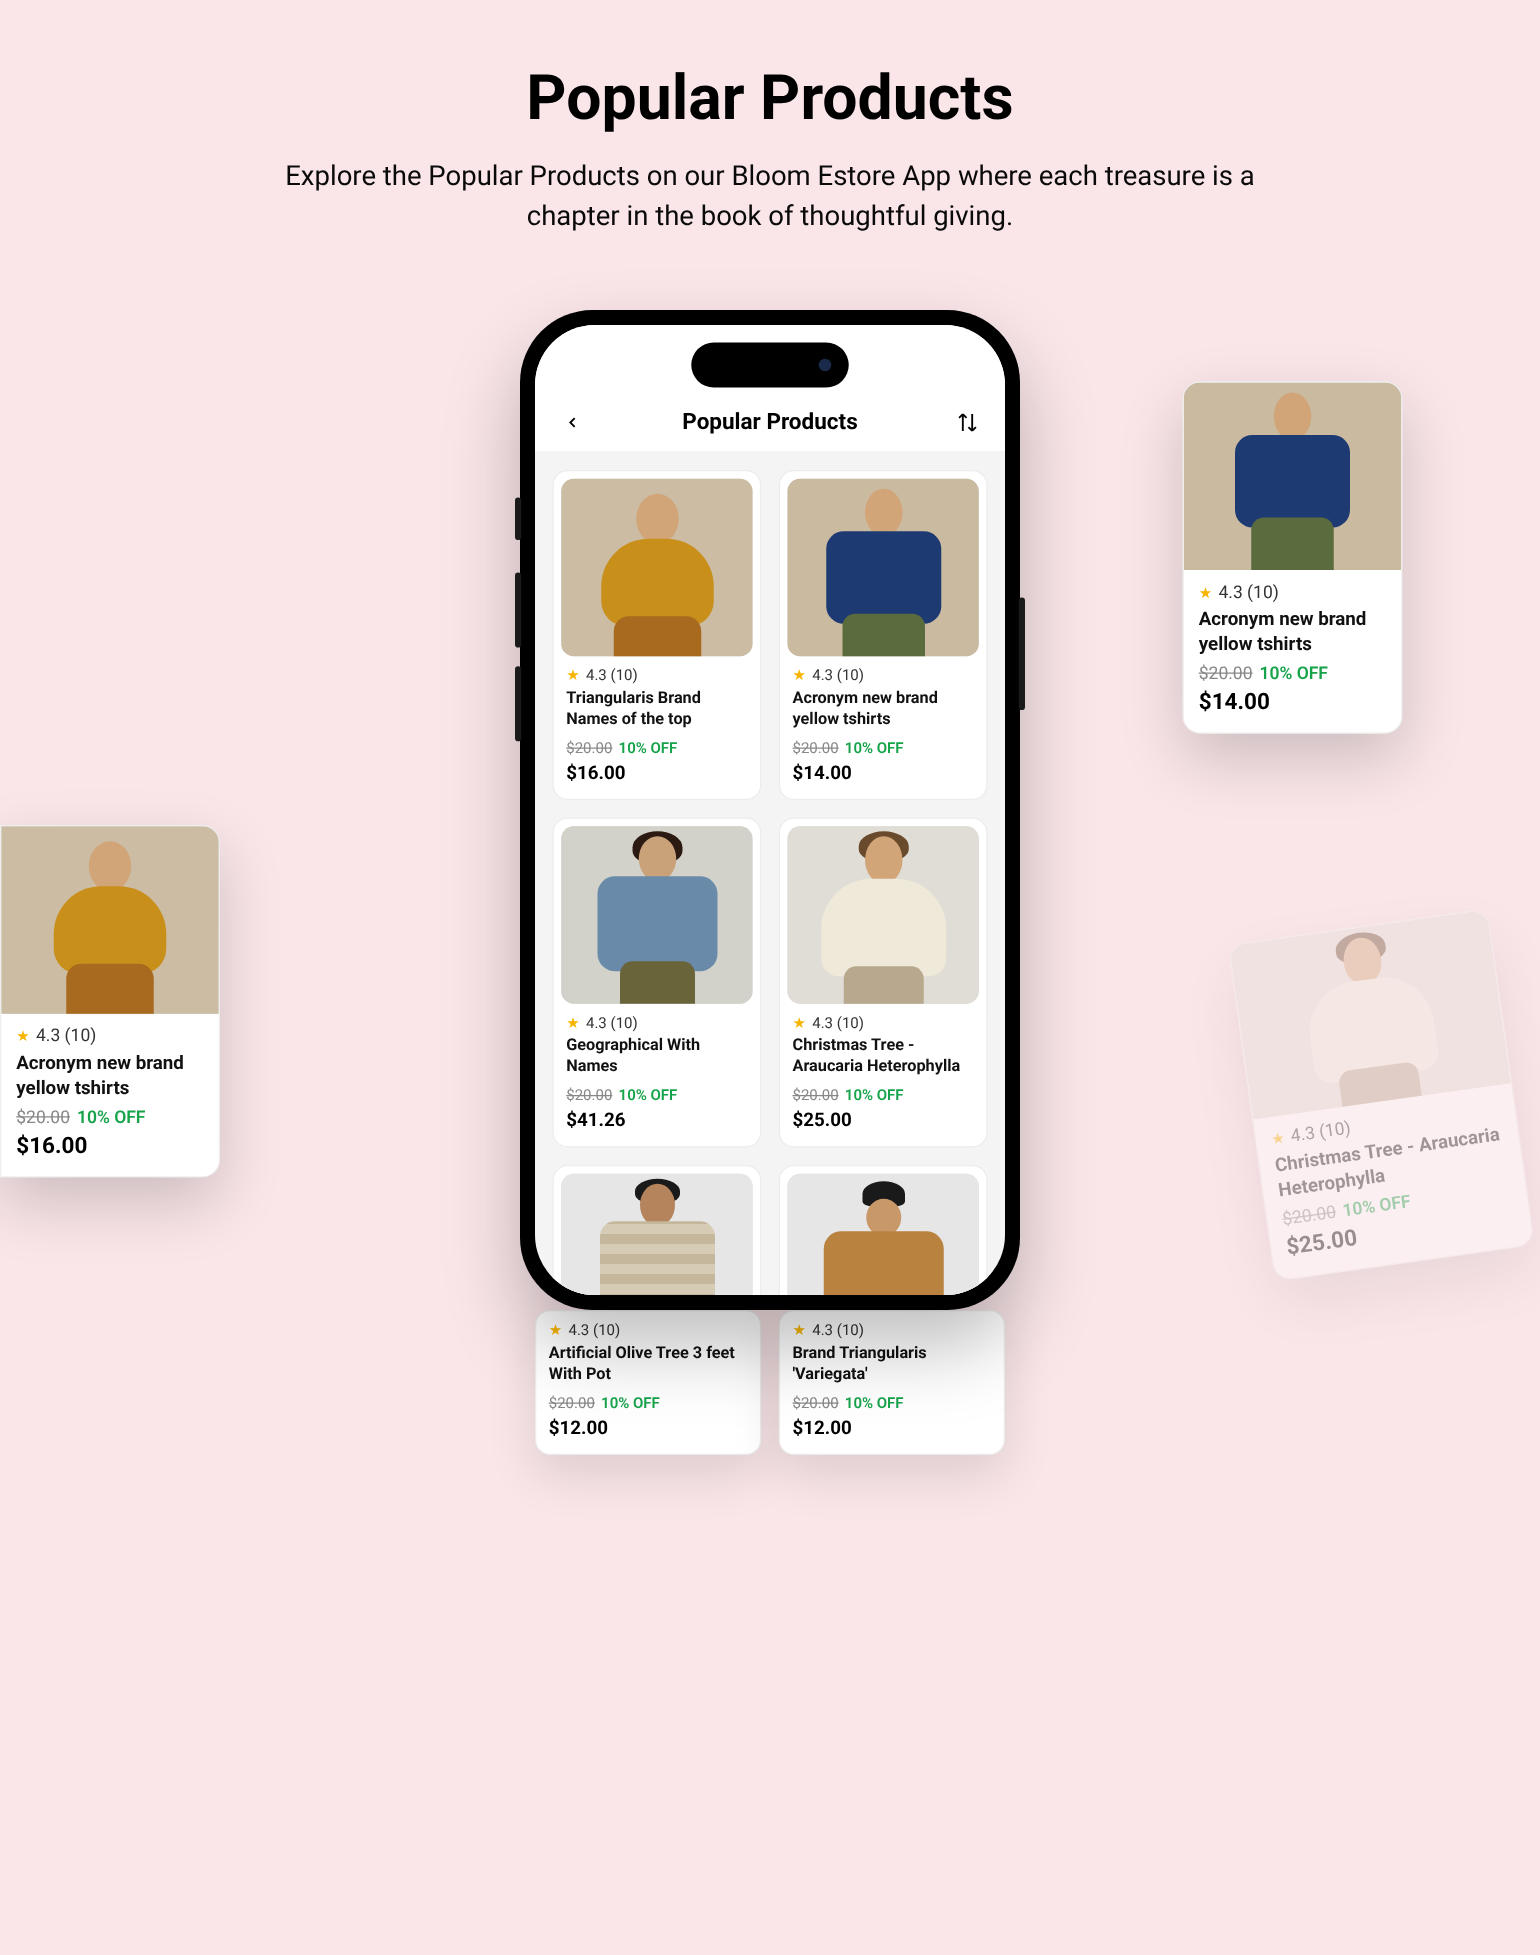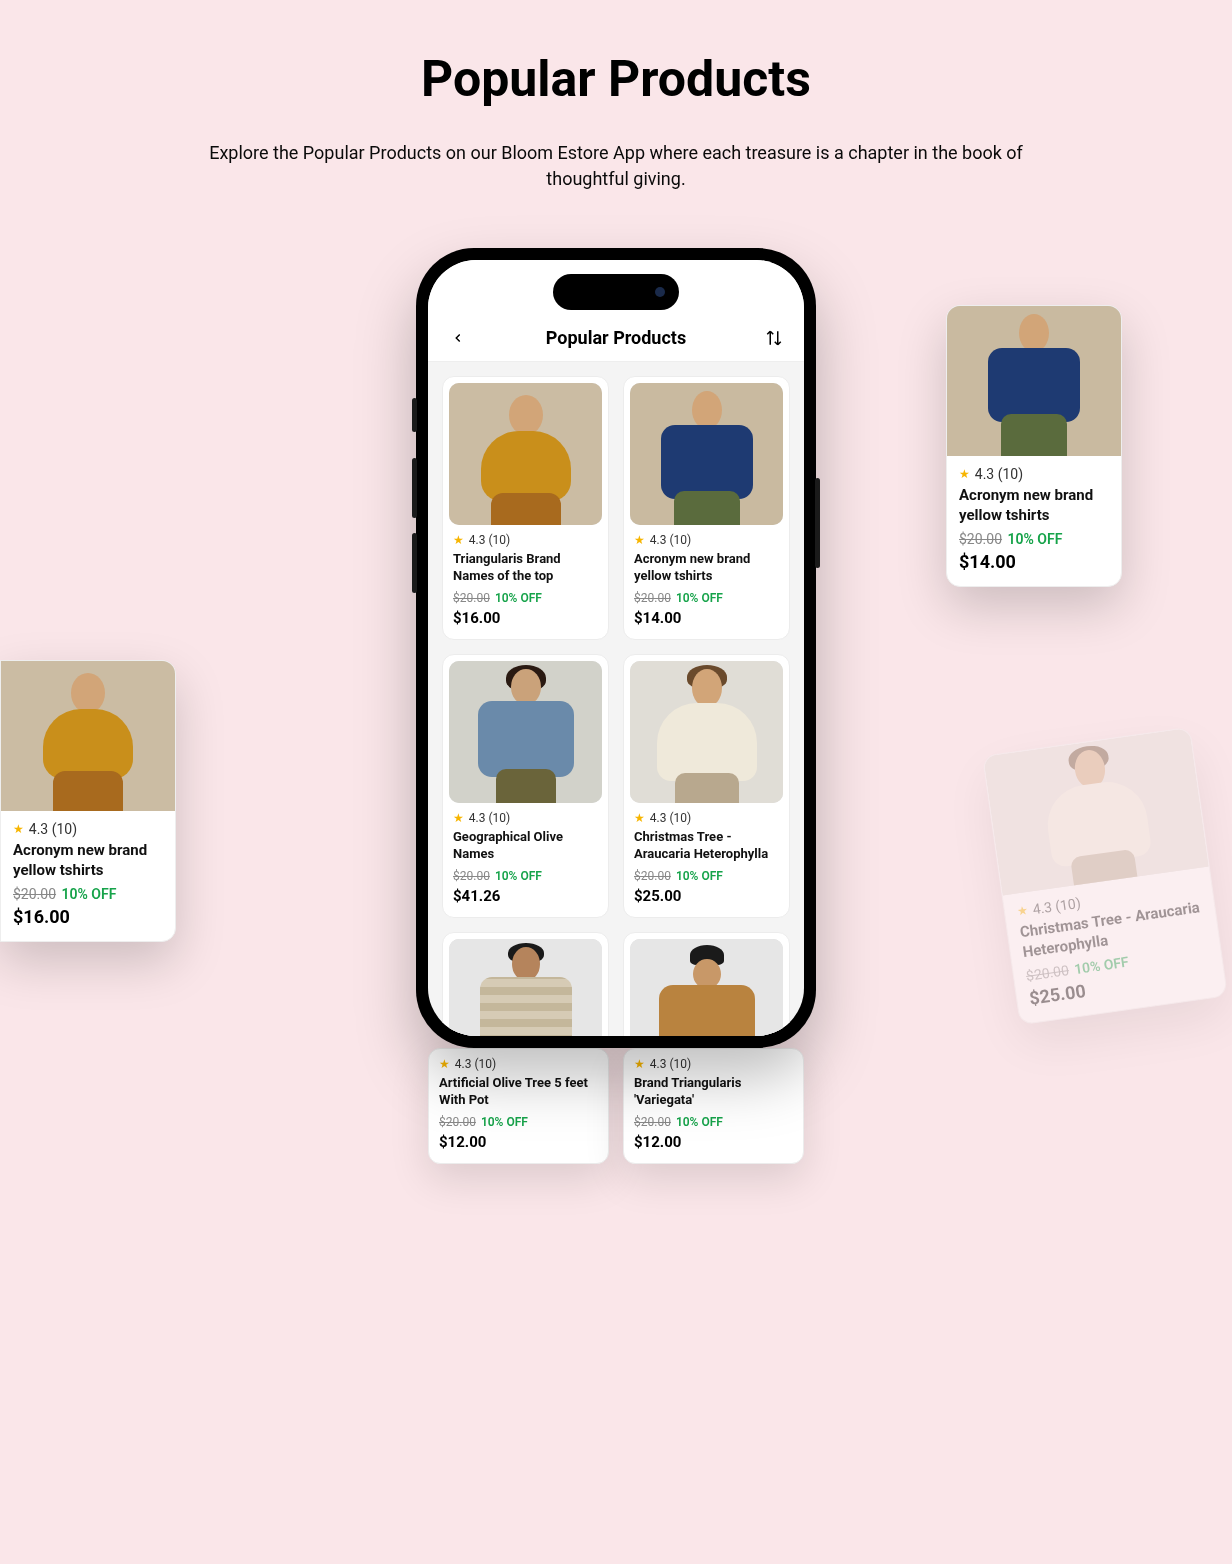--- a/index.html
+++ b/index.html
@@ -6,21 +6,21 @@
   body {
     font-family: -apple-system, BlinkMacSystemFont, "Segoe UI", Roboto, Helvetica, Arial, sans-serif;
     background: #fae6e9;
     width: 1232px;
     height: 1564px;
     overflow: hidden;
     position: relative;
   }
   .hero { text-align: center; padding-top: 50px; }
   .hero h1 { font-size: 50px; font-weight: 700; color: #000; }
-  .hero p  { font-size: 18px; color: #0a0a0a; max-width: 820px; margin: 32px auto 0; line-height: 1.45; }
+  .hero p  { font-size: 22px; color: #0a0a0a; max-width: 820px; margin: 18px auto 0; line-height: 1.45; }
 
   
   .phone {
     position: absolute;
     left: 50%; transform: translateX(-50%);
     top: 248px;
     width: 400px; height: 800px;
     border-radius: 58px;
     background: #000;
     padding: 12px;
@@ -155,21 +155,21 @@
 </div>
 
 <div class="overflow-grid">
   <div class="card plaid">
 
     <div class="card-body">
       <div class="rating">
           <span class="star">★</span>
           <span>4.3 (10)</span>
         </div>
-      <div class="pname">Artificial Olive Tree 5 feet With Pot</div>
+      <div class="pname">Artificial Olive Tree 3 feet With Pot</div>
       <div class="priceline"><span class="strike">$20.00</span> <span class="off">10% OFF</span></div>
       <div class="price">$12.00</div>
     </div>
   </div>
   <div class="card tan">
 
     <div class="card-body">
       <div class="rating">
           <span class="star">★</span>
           <span>4.3 (10)</span>
@@ -259,21 +259,21 @@
                 <span class="head"></span>
                 <span class="torso"></span>
                 <span class="pants"></span>
               </div>
             </div>
           <div class="card-body">
             <div class="rating">
                 <span class="star">★</span>
                 <span>4.3 (10)</span>
               </div>
-            <div class="pname">Geographical Olive Names</div>
+            <div class="pname">Geographical With Names</div>
             <div class="priceline"><span class="strike">$20.00</span> <span class="off">10% OFF</span></div>
             <div class="price">$41.26</div>
           </div>
         </div>
 
         <div class="card cream">
           <div class="thumb">
               <div class="fig">
                 <span class="hair"></span>
                 <span class="head"></span>

